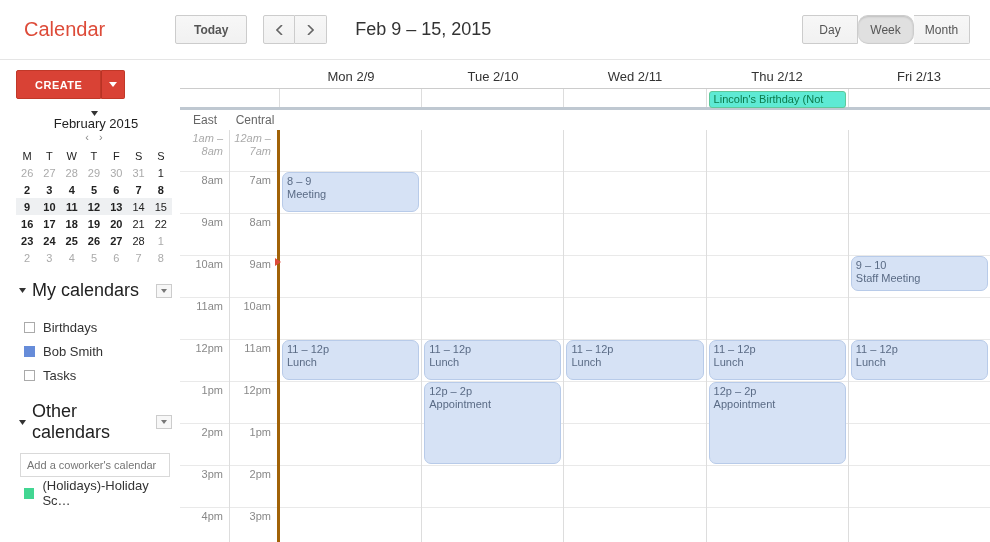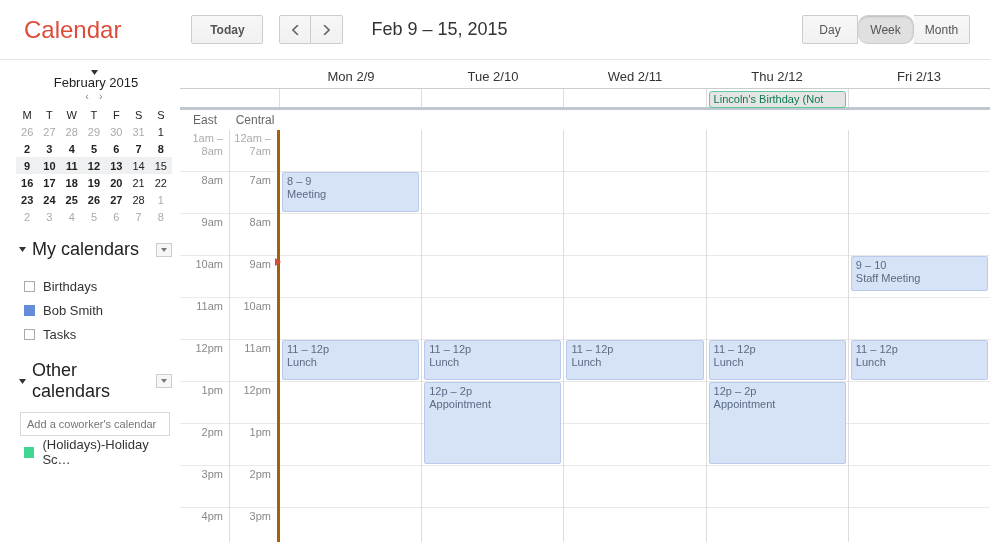--- a/index.html
+++ b/index.html
@@ -16,21 +16,21 @@
   
   .topbar {
     display: flex;
     align-items: center;
     height: 60px;
     padding: 0 20px 0 24px;
     border-bottom: 1px solid #e5e5e5;
   }
   .app-title {
     color: #dd4b39;
-    font-size: 24px;
+    font-size: 20px;
     font-weight: 400;
     margin-right: 70px;
   }
   .btn {
     background: linear-gradient(#f7f7f7,#f1f1f1);
     border: 1px solid #ccc;
     border-radius: 2px;
     height: 29px;
     padding: 0 12px;
     font-size: 12px;
@@ -196,21 +196,21 @@
   .allday-row .day-cell {
     flex: 1;
     border-right: 1px solid #ddd;
     position: relative;
   }
   .allday-row .day-cell:last-child { border-right: none; }
   .allday-event {
     position: absolute;
     left: 2px; right: 2px; top: 2px;
     height: 17px;
-    background: #e5e5e5;
+    background: #5eead4;
     border: 1px solid #5fc89a;
     border-radius: 3px;
     font-size: 11px;
     color: #0b7a4b;
     padding: 1px 4px;
     overflow: hidden;
     white-space: nowrap;
   }
 
   .tz-label-row {
@@ -243,37 +243,37 @@
   .time-col.central { border-right: 3px solid #a16207; }
   .time-slot {
     height: 42px;
     border-bottom: 1px solid #e9e9e9;
     font-size: 11px;
     color: #888;
     text-align: right;
     padding: 2px 6px 0 0;
     line-height: 1.15;
   }
-  .time-col .time-slot:first-child { color: #aaa; }
+  .time-col .time-slot:first-child { color: #aaa; font-style: italic; }
   .day-col {
     flex: 1;
     border-right: 1px solid #ddd;
     position: relative;
   }
   .day-col:last-child { border-right: none; }
   .day-col .hour-line {
     height: 42px;
     border-bottom: 1px solid #e9e9e9;
   }
   .event {
     position: absolute;
     left: 2px; right: 2px;
     background: #d6e2f5;
     border: 1px solid #b8cbe9;
-    border-radius: 2px;
+    border-radius: 7px;
     font-size: 11px;
     color: #5a6b85;
     padding: 2px 4px;
     overflow: hidden;
     line-height: 1.2;
   }
   .event .time { color: #5a6b85; font-size: 11px; }
   .event .title { color: #5a6b85; }
   .now-marker {
     position: absolute;
@@ -309,20 +309,28 @@
   <div class="view-toggle">
     <button class="btn">Day</button>
     <button class="btn active">Week</button>
     <button class="btn">Month</button>
   </div>
 </div>
 
 <div class="body-area">
 
   <div class="sidebar">
+    <div class="create-btn-wrap">
+      <button class="create-btn">CREATE</button>
+      <button class="create-dd">
+        <svg width="8" height="5" viewBox="0 0 8 5">
+            <path d="M0 0 L8 0 L4 5 Z"></path>
+          </svg>
+      </button>
+    </div>
 
     
     <div class="minical-head">
       <span class="disclose">
         <svg width="7" height="5" viewBox="0 0 7 5">
             <path d="M0 0 L7 0 L3.5 5 Z" fill="#333"></path>
           </svg>
       </span>
       <span class="label">February 2015</span>
       <span class="nav">

